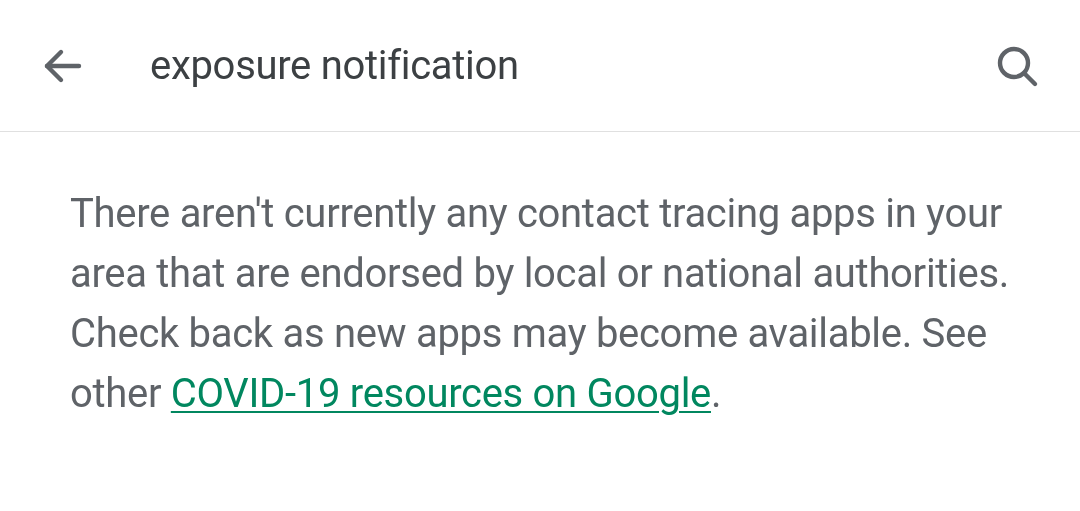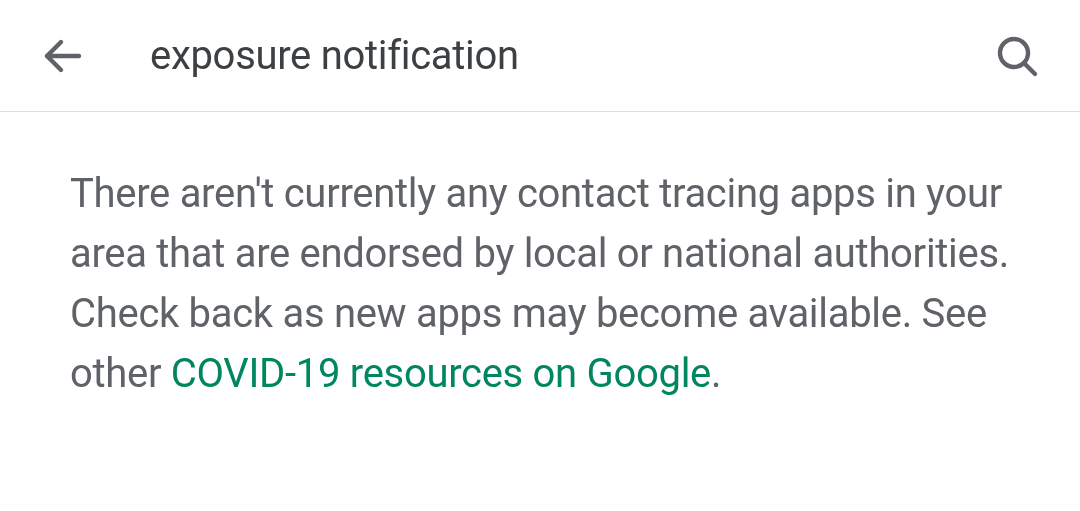--- a/index.html
+++ b/index.html
@@ -10,21 +10,21 @@
     body {
       font-family: 'Roboto', -apple-system, BlinkMacSystemFont, 'Segoe UI', Arial, sans-serif;
       background: #ffffff;
       width: 1080px;
       height: 511px;
       overflow: hidden;
     }
     .header {
       display: flex;
       align-items: center;
-      height: 112px;
+      height: 132px;
       padding: 0 28px;
       border-bottom: 1px solid #e0e0e0;
     }
     .back-btn {
       width: 70px;
       height: 70px;
       display: flex;
       align-items: center;
       justify-content: center;
       cursor: pointer;
@@ -60,20 +60,21 @@
     }
     .message {
       font-size: 40px;
       line-height: 1.5;
       color: #5f6368;
       font-weight: 400;
       letter-spacing: -0.3px;
     }
     .link {
       color: #01875f;
+      text-decoration: underline;
       text-decoration-thickness: 2px;
       text-underline-offset: 4px;
       cursor: pointer;
     }
   </style>
 </head>
 <body>
 
 <div class="header">
   <div class="back-btn">

